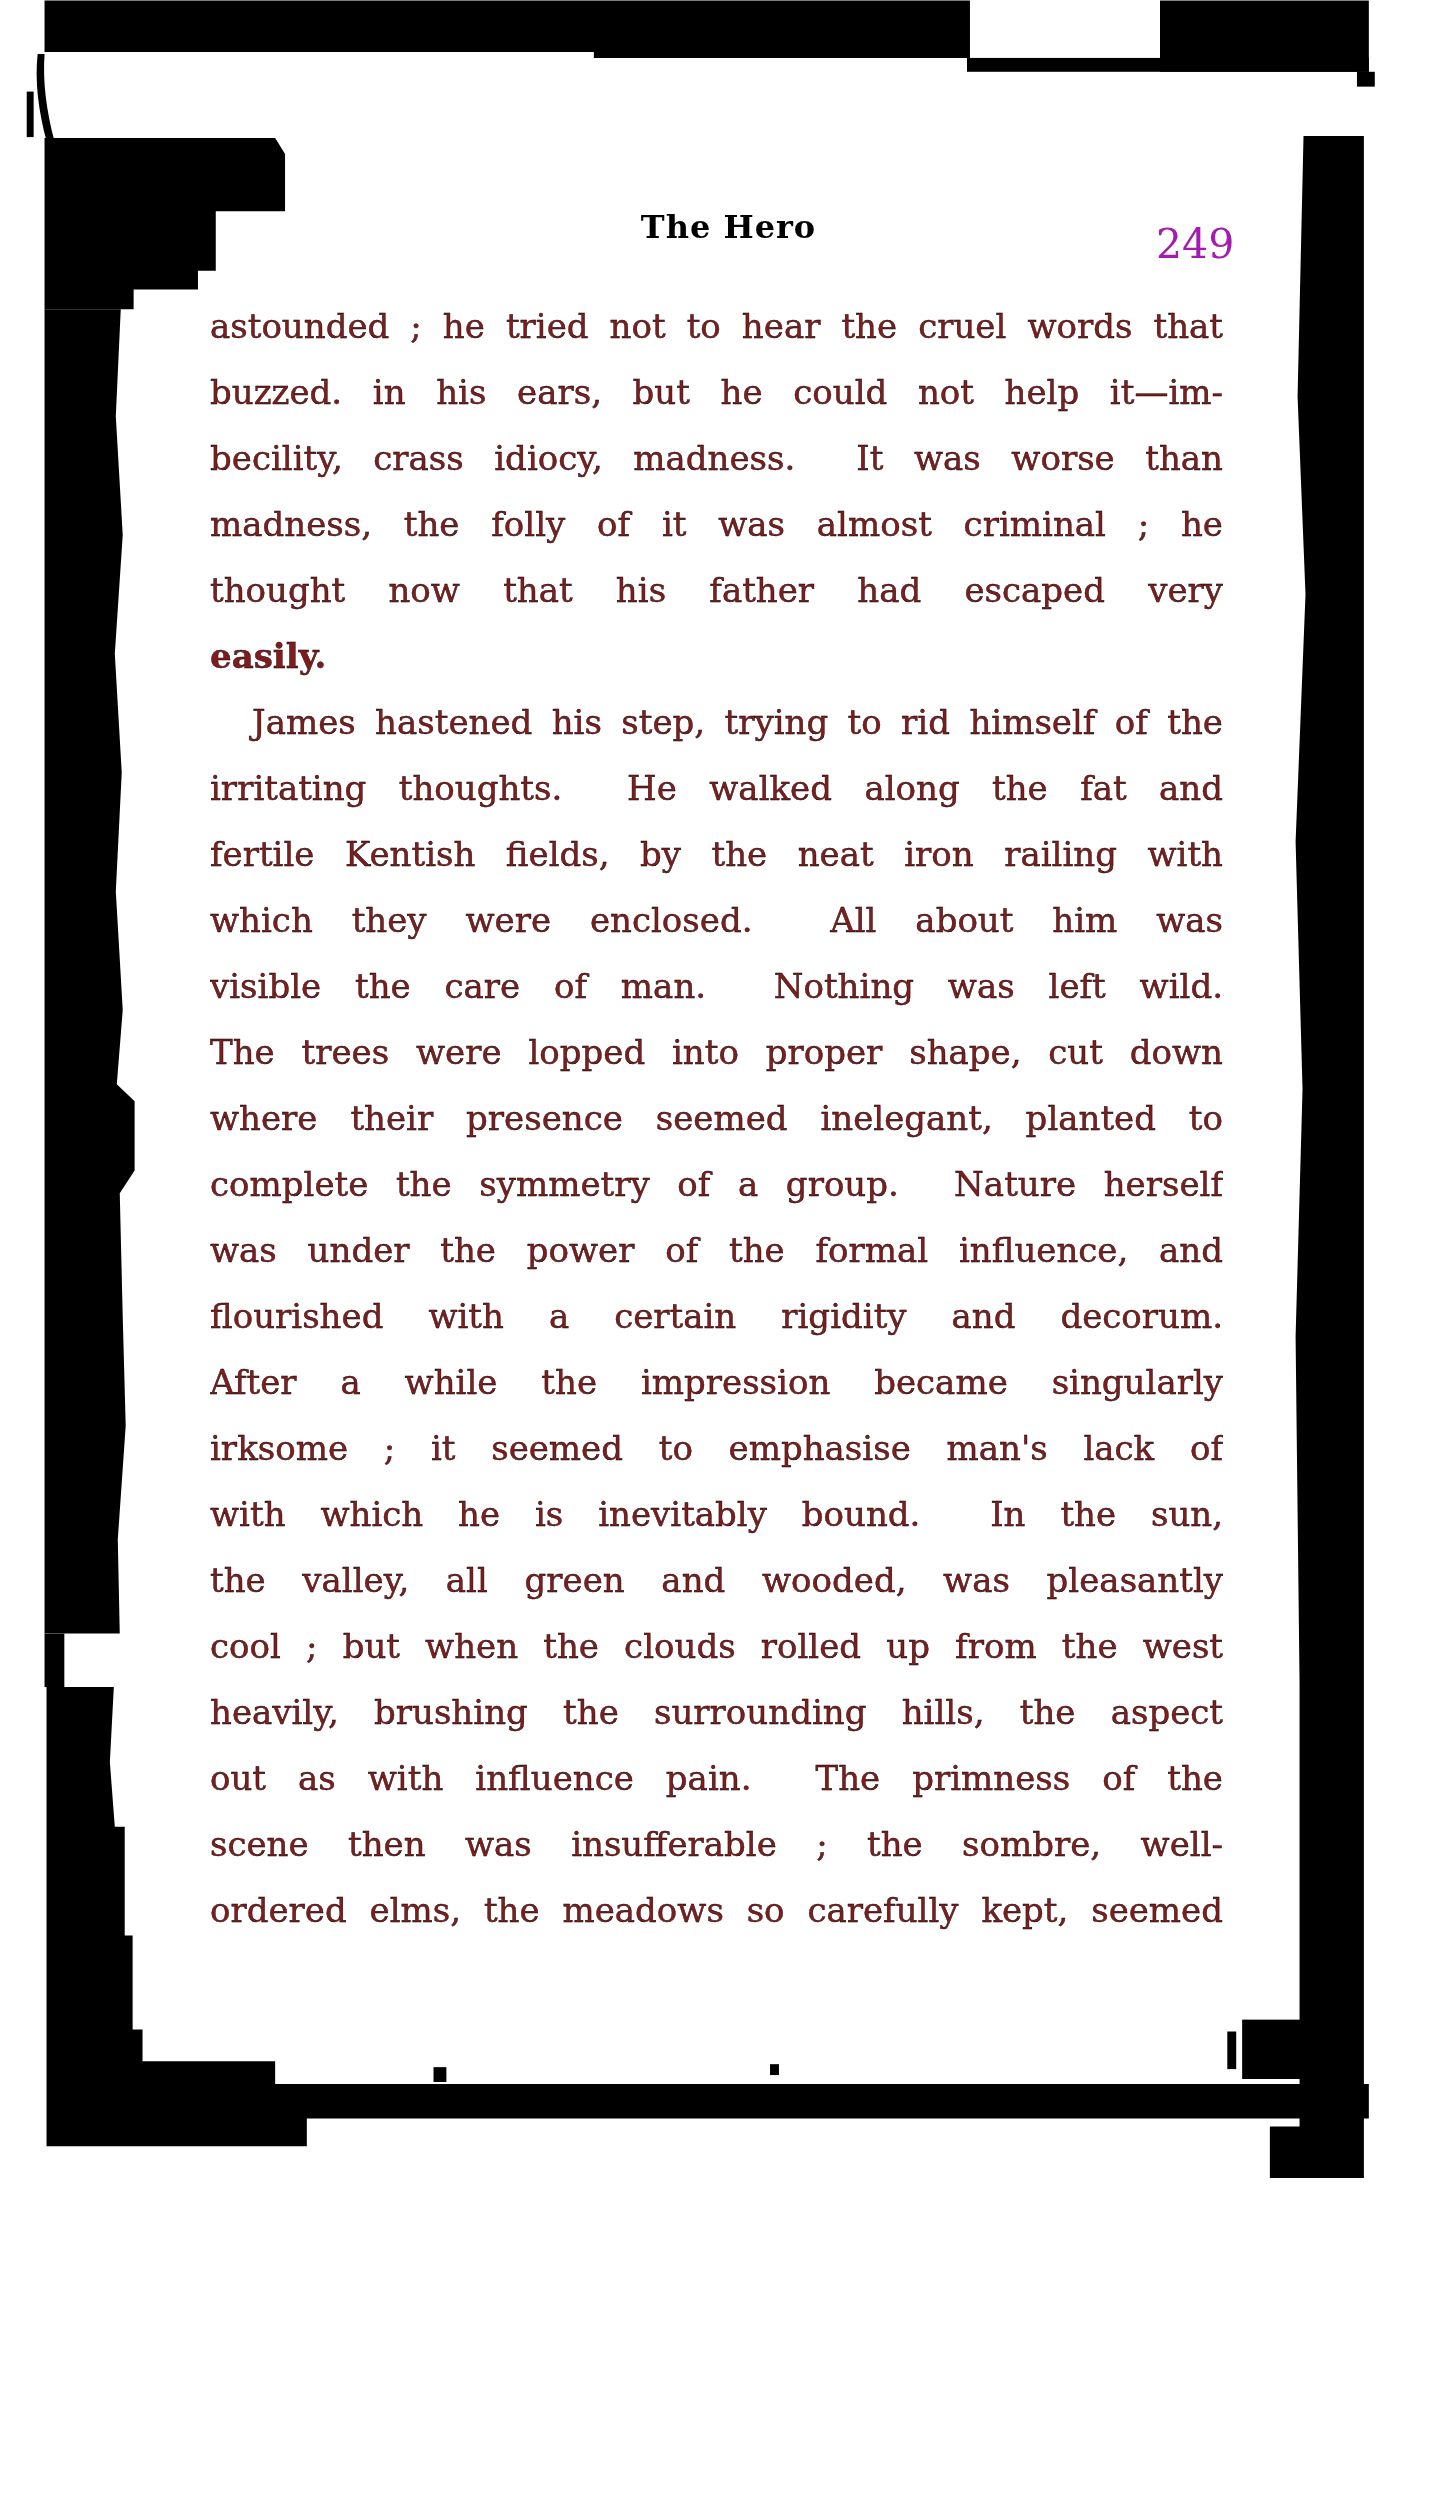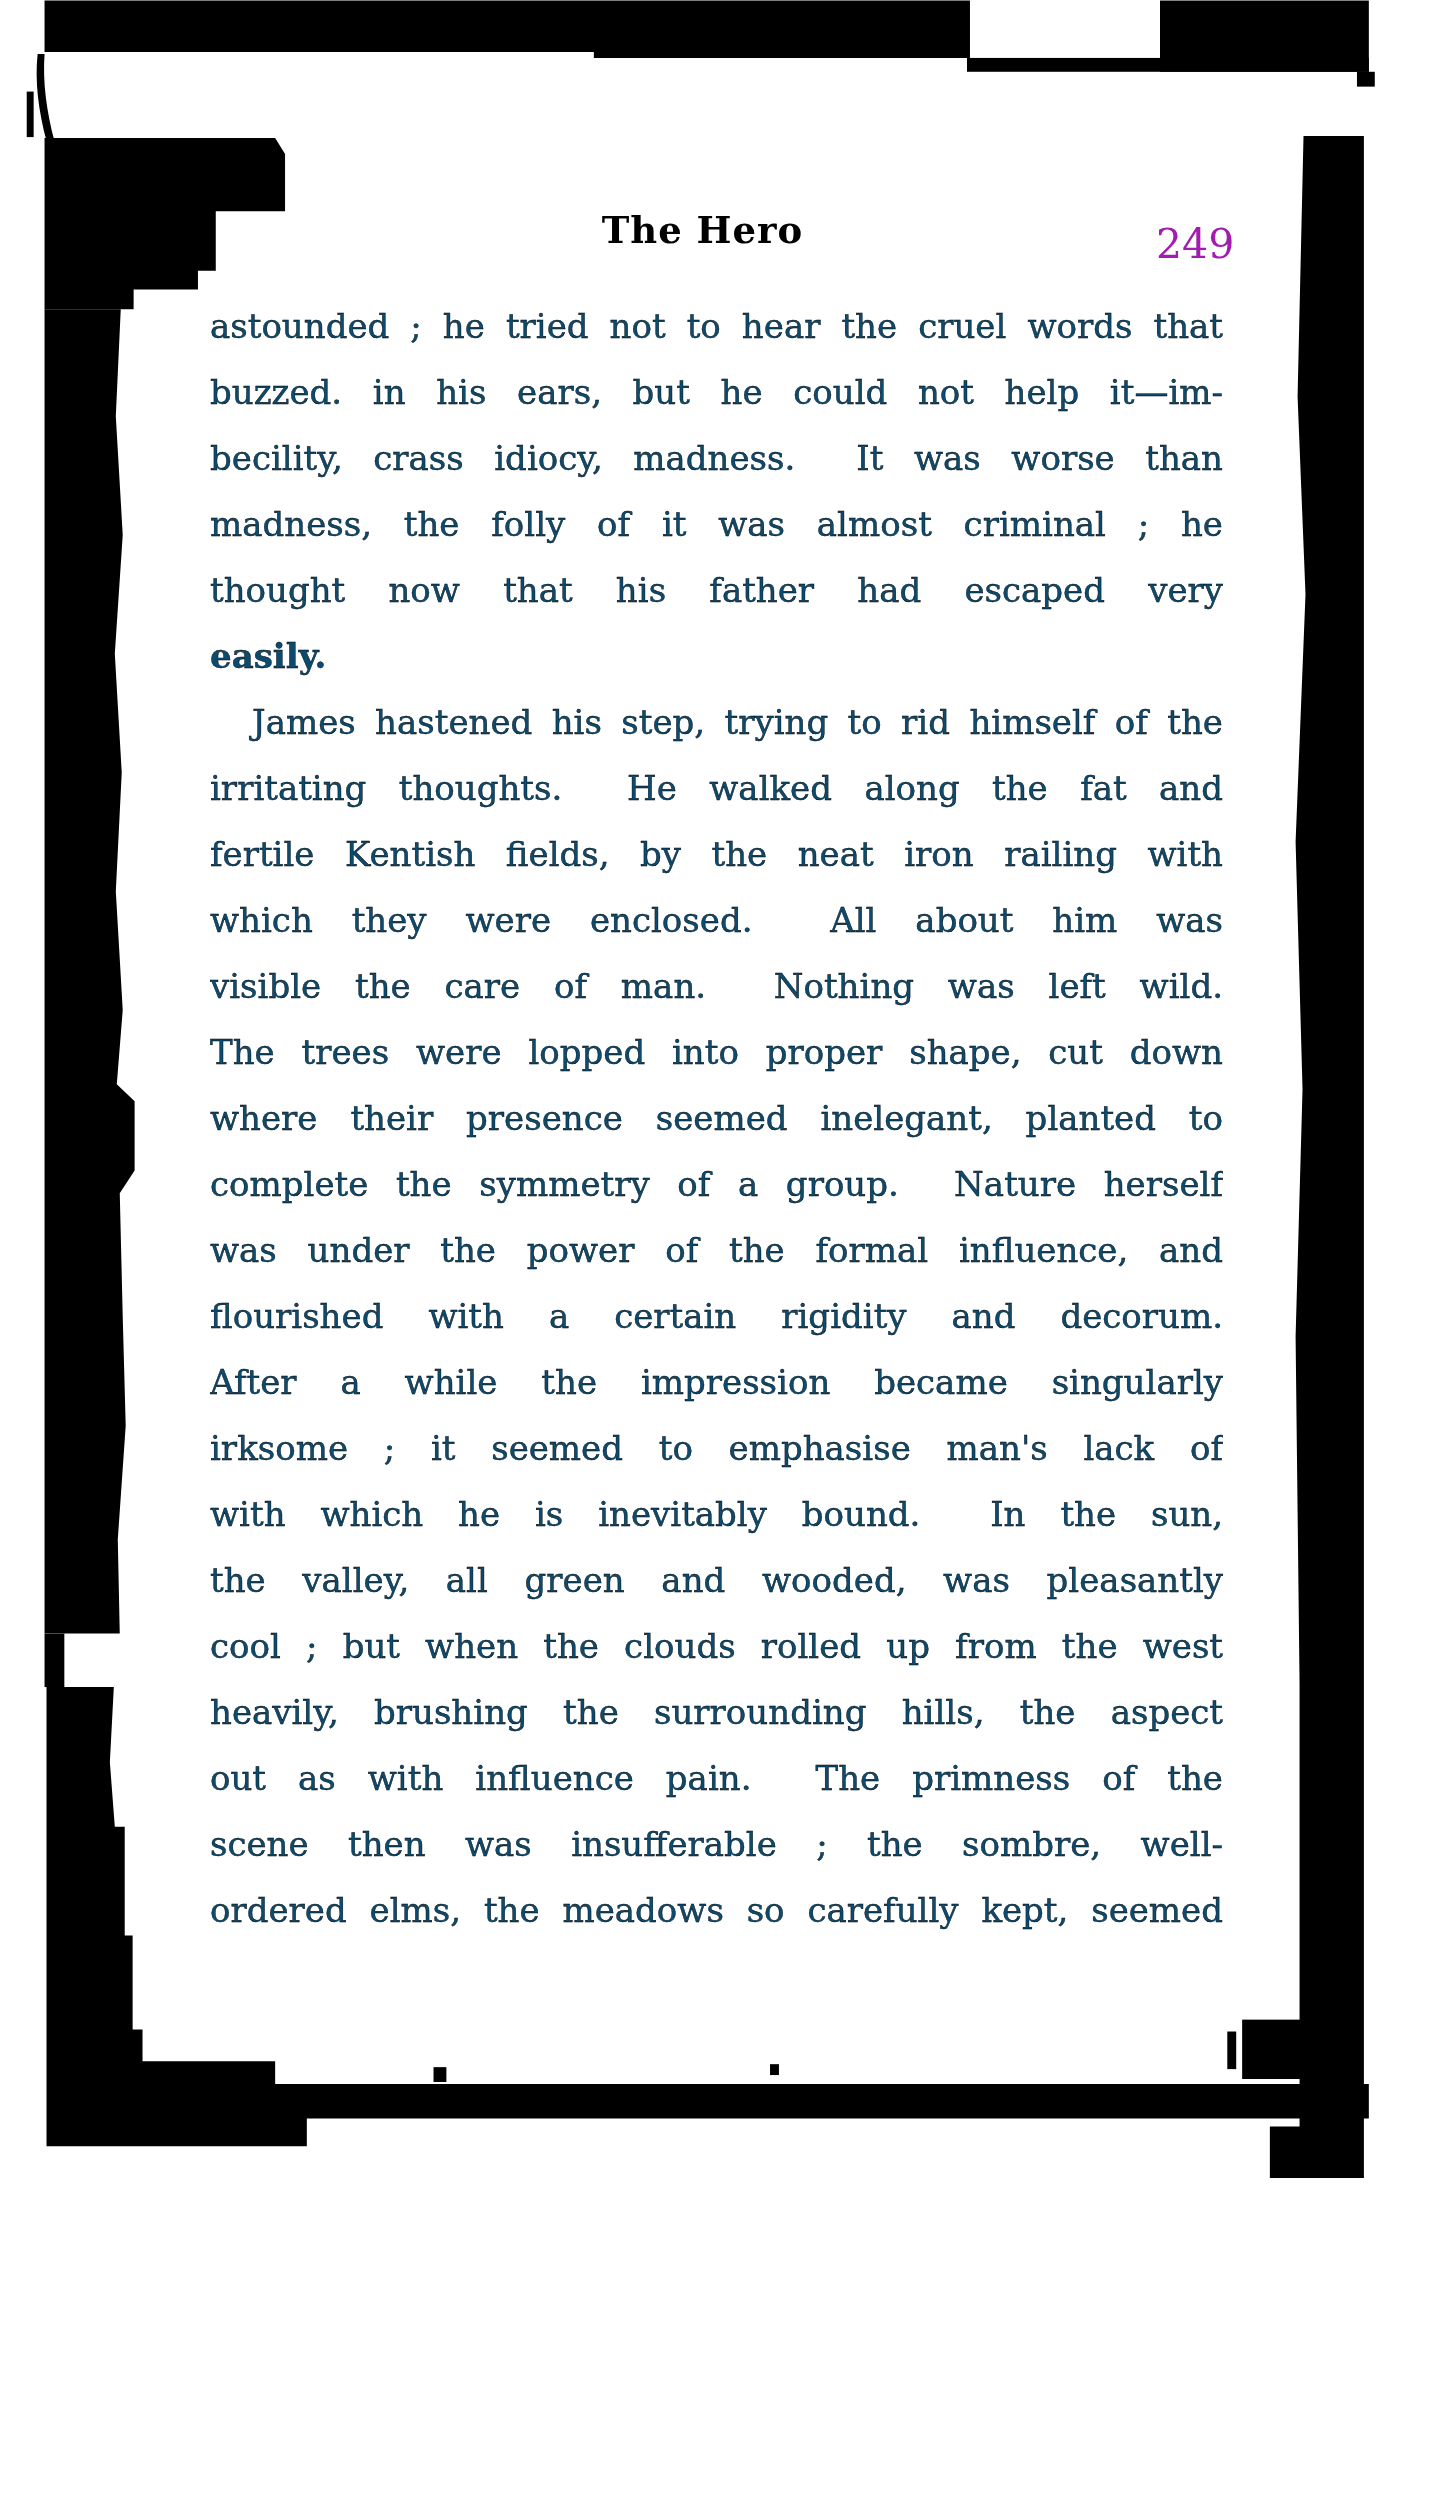--- a/index.html
+++ b/index.html
@@ -6,31 +6,31 @@
   body{
     width:1450px;height:2518px;
     background:#ffffff;
     font-family:"DejaVu Serif", serif;
     position:relative;overflow:hidden;
   }
   .page{position:absolute;inset:0;background:#ffffff;}
   .scan-borders{position:absolute;left:0;top:0;width:1450px;height:2518px;pointer-events:none;}
   .scan-borders *{fill:#000000;}
   .running-head{
-    position:absolute;left:196px;top:208px;width:1013px;
-    text-align:center;font-size:37px;font-weight:bold;
+    position:absolute;left:222px;top:208px;width:1013px;
+    text-align:center;font-size:32px;font-weight:bold;
     letter-spacing:1px;color:#000;
   }
   .page-number{
     position:absolute;left:1156px;top:220px;
     font-size:41px;color:#a21caf;
   }
   .text-block{
     position:absolute;left:210px;top:293px;width:1013px;
-    color:#0c4a6e;
+    color:#7f1d1d;
   }
   .line{
     height:66px;line-height:66px;
     font-size:34px;
     white-space:pre-wrap;
     text-align:justify;
     text-align-last:justify;
     overflow:hidden;
     -webkit-text-stroke:0.4px #000;
   }

